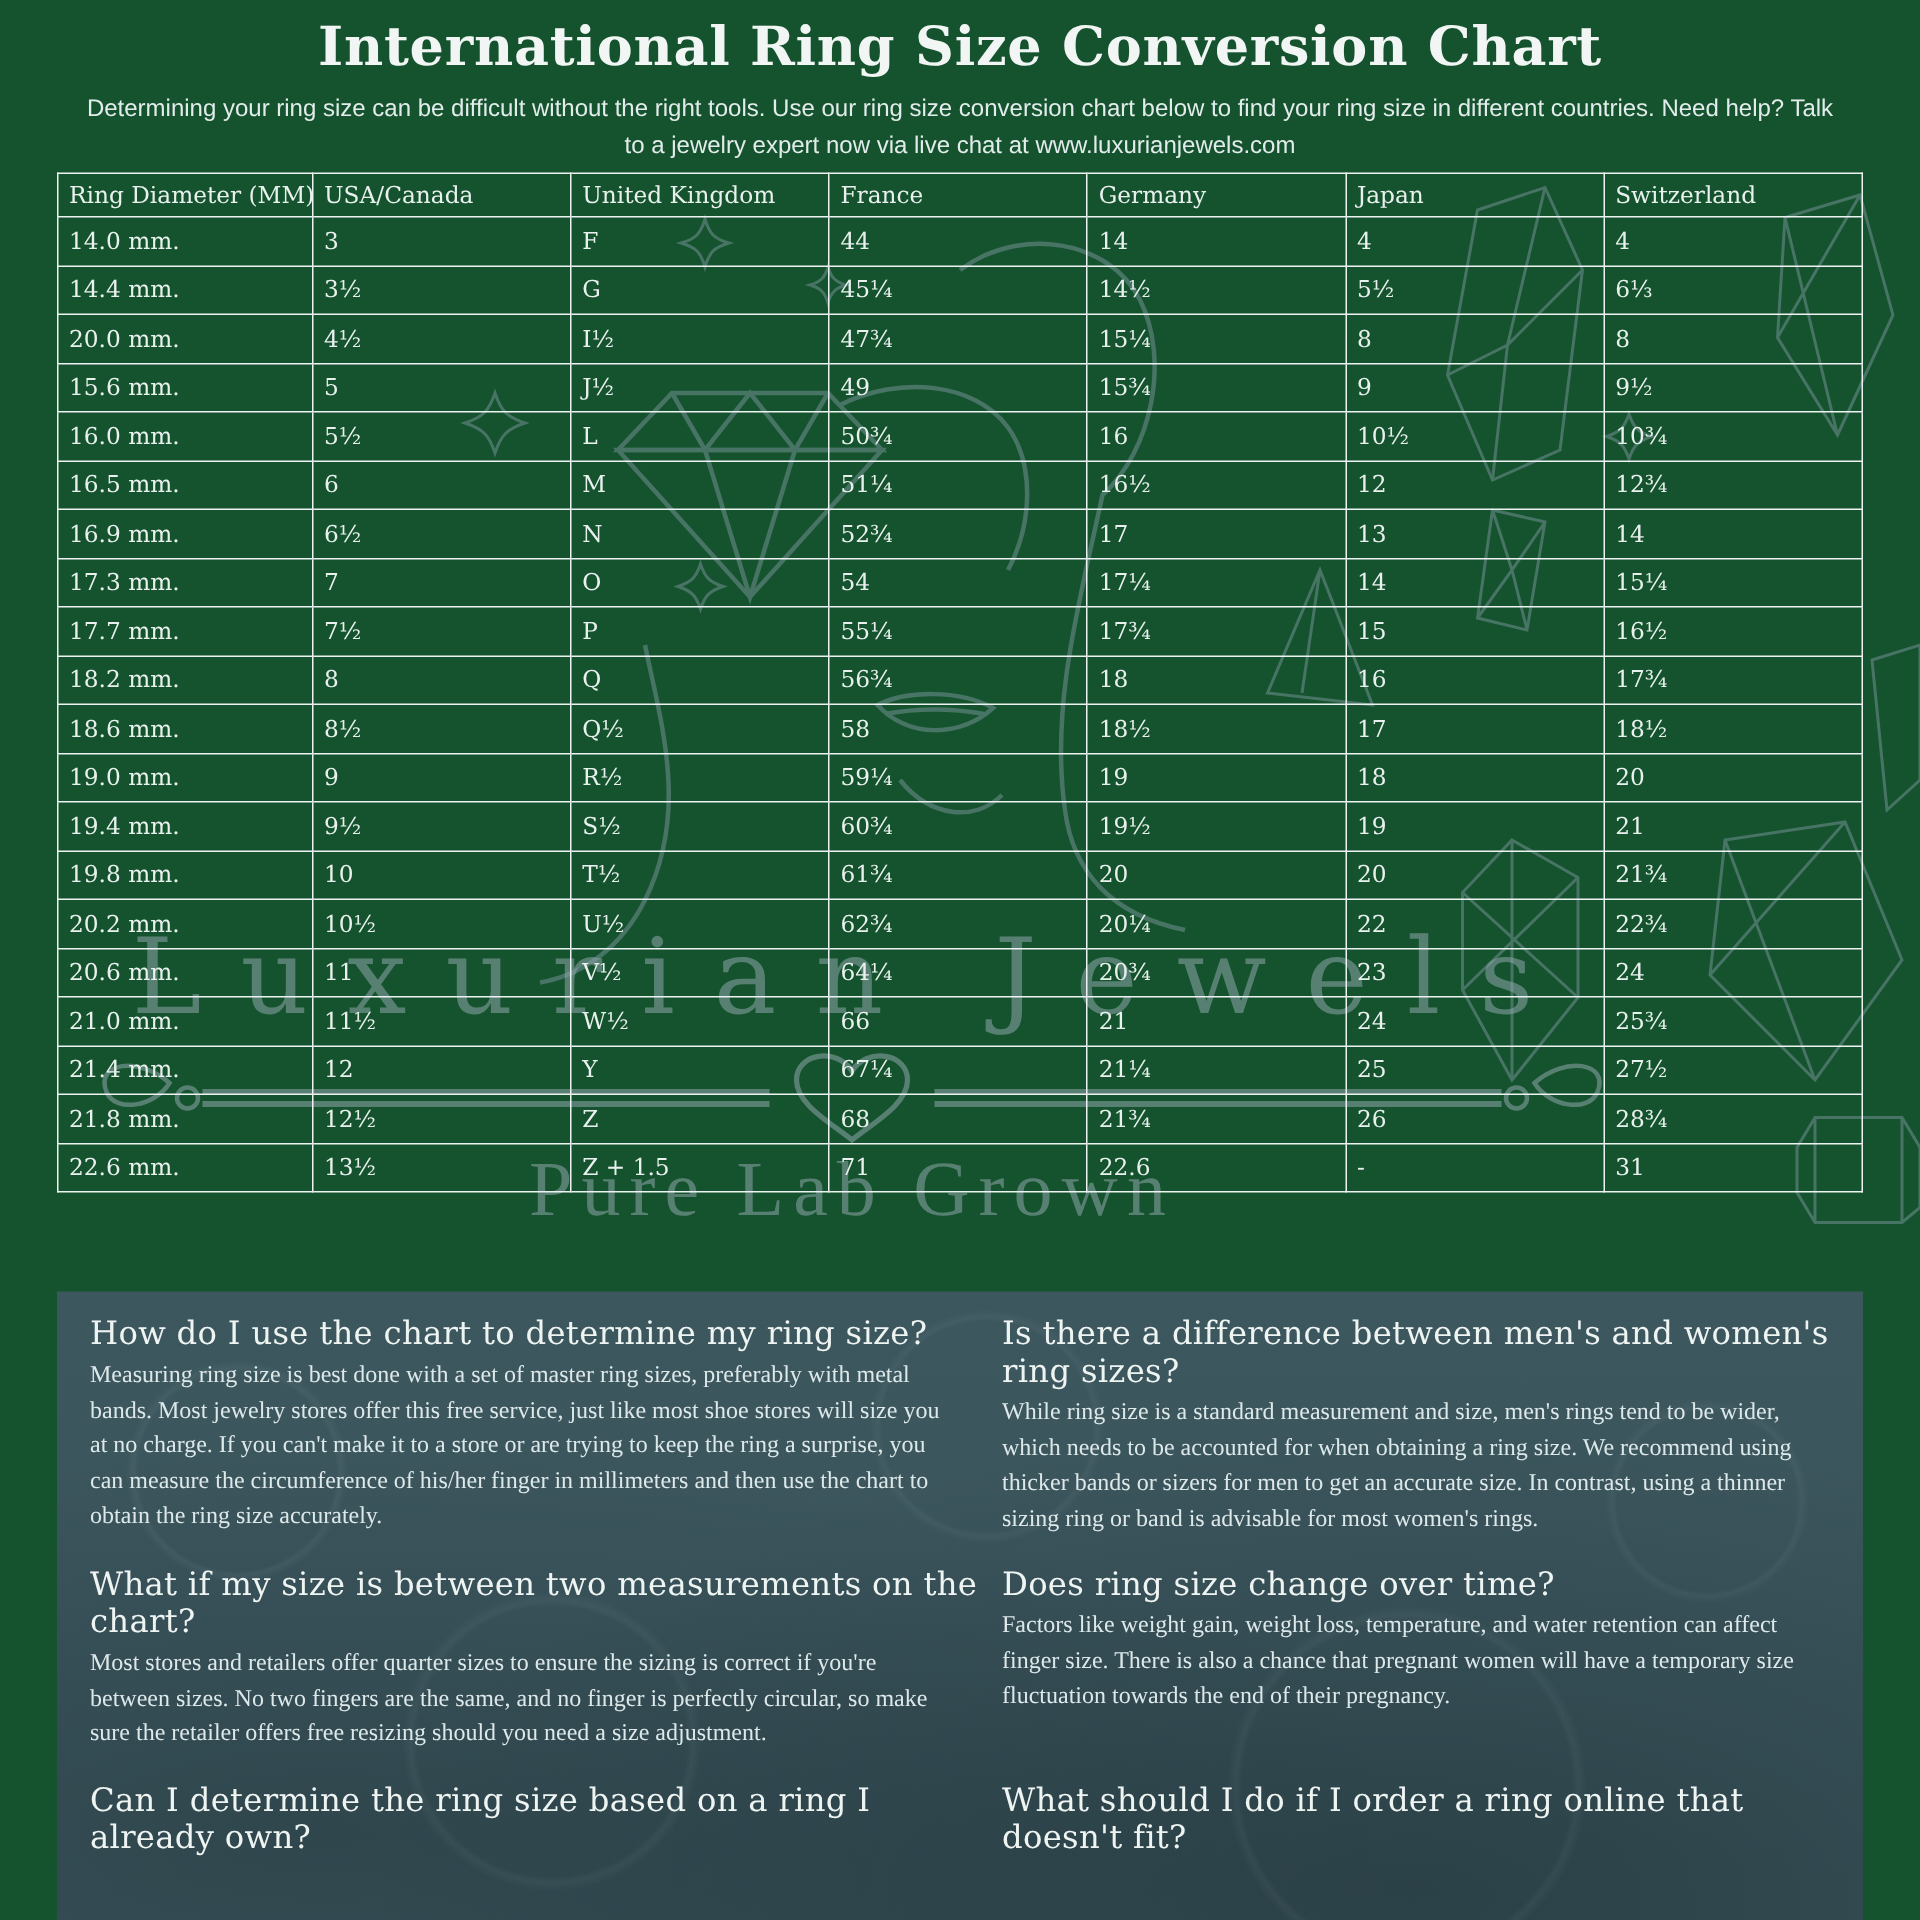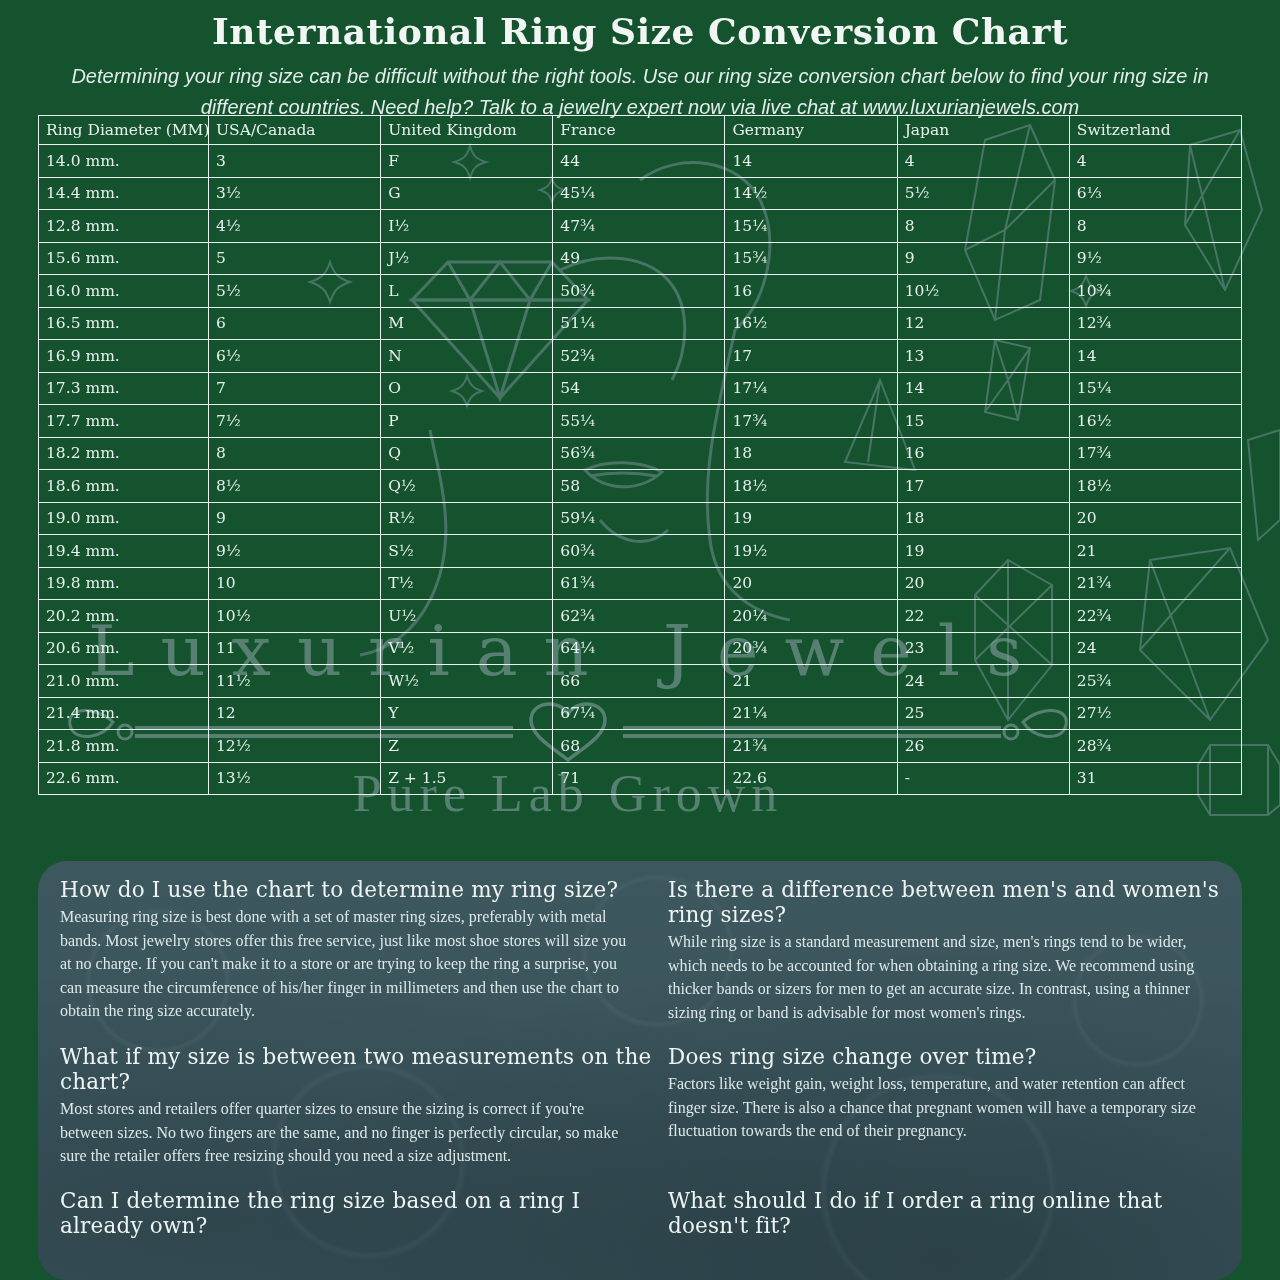--- a/index.html
+++ b/index.html
@@ -5,21 +5,21 @@
   html,body{margin:0;padding:0;background:#0d2126;}
   .page{position:relative;width:1280px;height:1280px;background:#14532d;overflow:hidden;
         font-family:"DejaVu Serif","Liberation Serif",serif;color:#e9f1ef;}
 
   
   .bg-art{position:absolute;left:0;top:0;z-index:0;opacity:.5;pointer-events:none;}
 
   header{position:relative;z-index:3;text-align:center;}
   h1.title{margin:10px 0 0 0;font-size:36px;font-weight:bold;letter-spacing:.5px;color:#f1f6f4;}
   .subtitle{margin:9px auto 0 auto;max-width:1165px;font-family:"Liberation Sans","DejaVu Sans",sans-serif;
-            font-size:20px;line-height:1.55;color:#e3ecec;font-style:italic;}
+            font-size:16px;line-height:1.55;color:#e3ecec;}
 
   .table-wrap{position:absolute;left:38px;top:115px;width:1204px;z-index:2;}
 
   .watermark{position:absolute;left:0;top:495px;width:1060px;z-index:1;text-align:center;
              color:#8fa6ab;opacity:.55;pointer-events:none;}
   .wm-line1{font-size:70px;letter-spacing:26px;white-space:nowrap;}
   .wm-divider{display:block;margin:2px auto 0 auto;}
   .wm-line2{font-family:Liberation Serif, serif;font-weight:300;
             font-size:52px;letter-spacing:6px;color:#8fa6ab;white-space:nowrap;}
 
@@ -33,21 +33,21 @@
   .faq{position:absolute;left:38px;top:861px;width:1204px;height:419px;z-index:2;box-sizing:border-box;
        background:
          radial-gradient(circle at 120px 120px, rgba(200,220,224,0) 66px, rgba(200,220,224,.06) 69px, rgba(200,220,224,0) 74px),
          radial-gradient(circle at 330px 300px, rgba(200,220,224,0) 90px, rgba(200,220,224,.05) 94px, rgba(200,220,224,0) 100px),
          radial-gradient(circle at 620px 90px,  rgba(200,220,224,0) 70px, rgba(200,220,224,.05) 73px, rgba(200,220,224,0) 78px),
          radial-gradient(circle at 900px 330px, rgba(200,220,224,0) 110px, rgba(200,220,224,.05) 114px, rgba(200,220,224,0) 120px),
          radial-gradient(circle at 1100px 140px,rgba(200,220,224,0) 60px, rgba(200,220,224,.05) 63px, rgba(200,220,224,0) 68px),
          radial-gradient(ellipse at 75% 95%, rgba(8,22,26,.30), rgba(8,22,26,0) 55%),
          radial-gradient(ellipse at 15% 85%, rgba(8,22,26,.22), rgba(8,22,26,0) 50%),
          linear-gradient(#3d575f,#3a535b);
-       padding:16px 22px;border-radius:29px;}
+       padding:16px 22px;}
   .faq-grid{display:grid;grid-template-columns:592px 1fr;column-gap:16px;row-gap:20px;align-items:start;}
   .faq-q{margin:0 0 3px 0;font-size:21.5px;font-weight:normal;color:#eef4f2;letter-spacing:.2px;}
   .faq-a{margin:0;font-family:Liberation Serif, serif;font-size:16px;line-height:1.47;
          color:#dde8e9;max-width:575px;}
 </style>
 </head>
 <body>
 
 <div class="page">
 
@@ -143,21 +143,21 @@
           <tr>
             <td>14.4 mm.</td>
             <td>3½</td>
             <td>G</td>
             <td>45¼</td>
             <td>14½</td>
             <td>5½</td>
             <td>6⅓</td>
           </tr>
           <tr>
-            <td>12.8 mm.</td>
+            <td>20.0 mm.</td>
             <td>4½</td>
             <td>I½</td>
             <td>47¾</td>
             <td>15¼</td>
             <td>8</td>
             <td>8</td>
           </tr>
           <tr>
             <td>15.6 mm.</td>
             <td>5</td>

